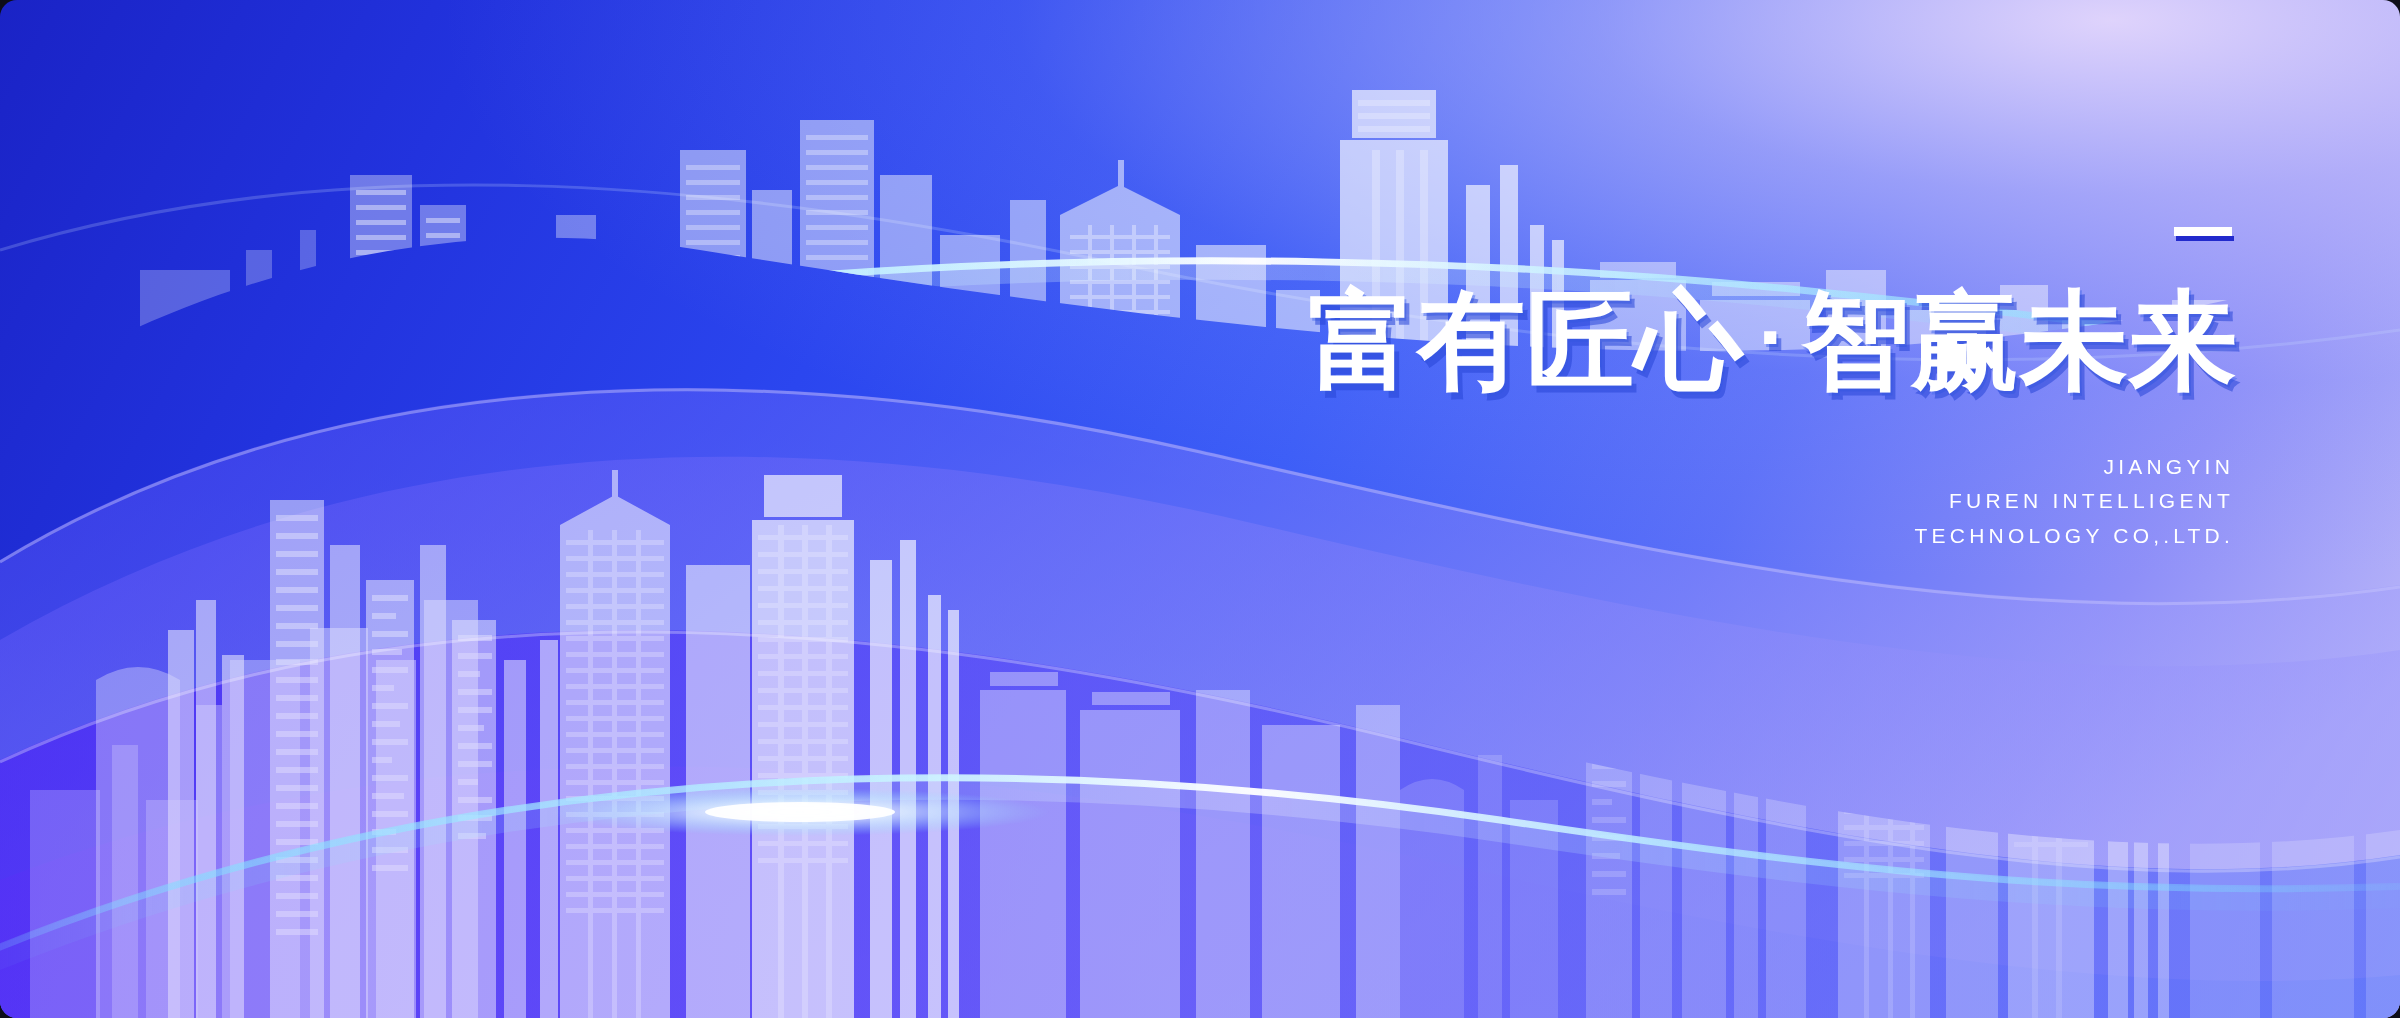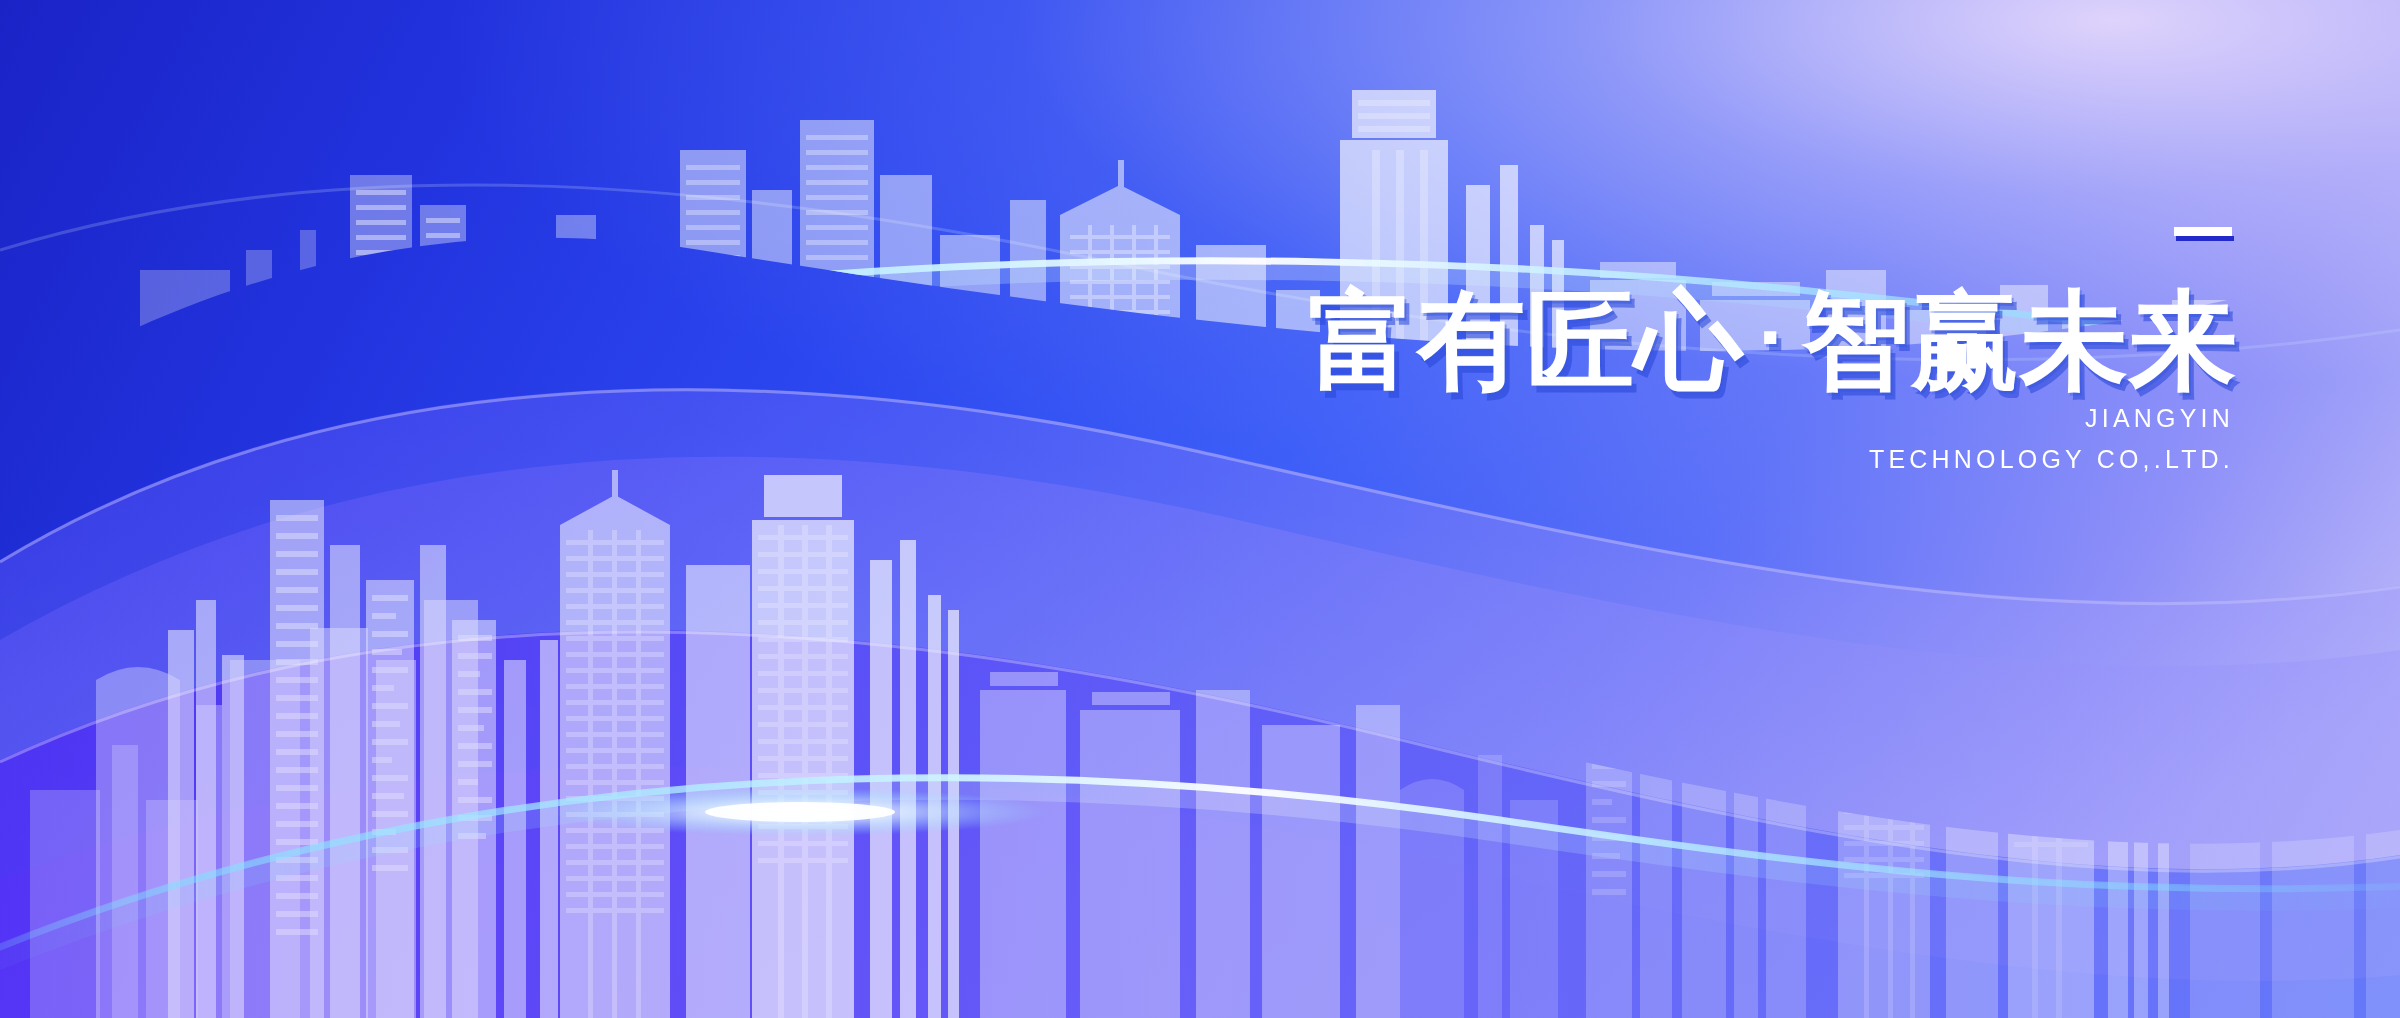--- a/index.html
+++ b/index.html
@@ -2,20 +2,21 @@
 <html><head>
 <meta charset="utf-8">
 <style>
   html,body{margin:0;padding:0;background:#0d0d18;}
   #banner{
     position:relative;width:2400px;height:1018px;overflow:hidden;
     font-family:"Liberation Sans","DejaVu Sans",sans-serif;
     background:
       radial-gradient(120% 95% at 88% 2%, rgba(229,216,252,0.95) 0%, rgba(205,197,250,0.55) 18%, rgba(150,160,250,0.18) 38%, rgba(60,90,245,0.0) 58%),
       linear-gradient(118deg,#1a23c6 0%, #2233de 17%, #2b46ef 34%, #3a5cf7 52%, #5a6ff8 68%, #8e8ff8 83%, #cfc9f9 100%);
+    border-radius: 17px;
   }
   #banner *{box-sizing:border-box;}
   .layer{position:absolute;inset:0;}
   svg.layer{display:block;width:2400px;height:1018px;}
 
   
   .textwrap{position:absolute;right:162px;top:222px;width:1200px;text-align:right;z-index:40;}
 
   .dash{display:inline-block;width:58px;height:9px;background:#ffffff;position:relative;margin-right:6px;}
   .dash:after{content:"";position:absolute;left:2px;top:9px;width:58px;height:5px;background:#1b24c9;opacity:.95;}
@@ -26,21 +27,21 @@
     text-shadow:5px 7px 0 rgba(40,70,215,0.55), 2px 3px 0 rgba(70,105,235,0.5);
   }
   .title .dot{font-size:86px;padding:0 14px;vertical-align:12px;}
 
   .subtitle{
     margin-top:26px;font-size:44px;font-weight:400;color:#ffffff;letter-spacing:11px;
     white-space:nowrap;padding-right:2px;
     text-shadow:2px 3px 0 rgba(45,75,215,0.45);
   }
 
-  .engblock{color:#ffffff;font-size:25px;line-height:1.62;letter-spacing:4.2px;font-weight:400;padding-right:4px;}
+  .engblock{margin-top:52px;color:#ffffff;font-size:21px;line-height:1.62;letter-spacing:4.2px;font-weight:400;padding-right:4px;}
   .engblock div{white-space:nowrap;}
 </style>
 </head>
 <body>
 
 <div id="banner">
 
   <svg class="layer" viewBox="0 0 2400 1018" preserveAspectRatio="none">
     <defs>
       <linearGradient id="gTopBand" x1="0" y1="0" x2="1" y2="0.35">
@@ -587,17 +588,18 @@
 
     <div class="dash"></div>
 
     <div class="title">
       <span>富有匠心</span><span class="dot">·</span><span>智赢未来</span>
     </div>
 
 
     <div class="engblock">
       <div>JIANGYIN</div>
+      <div>FUREN INTELLIGENT</div>
       <div>TECHNOLOGY CO,.LTD.</div>
     </div>
 
   </div>
 </div>
 
 </body></html>

